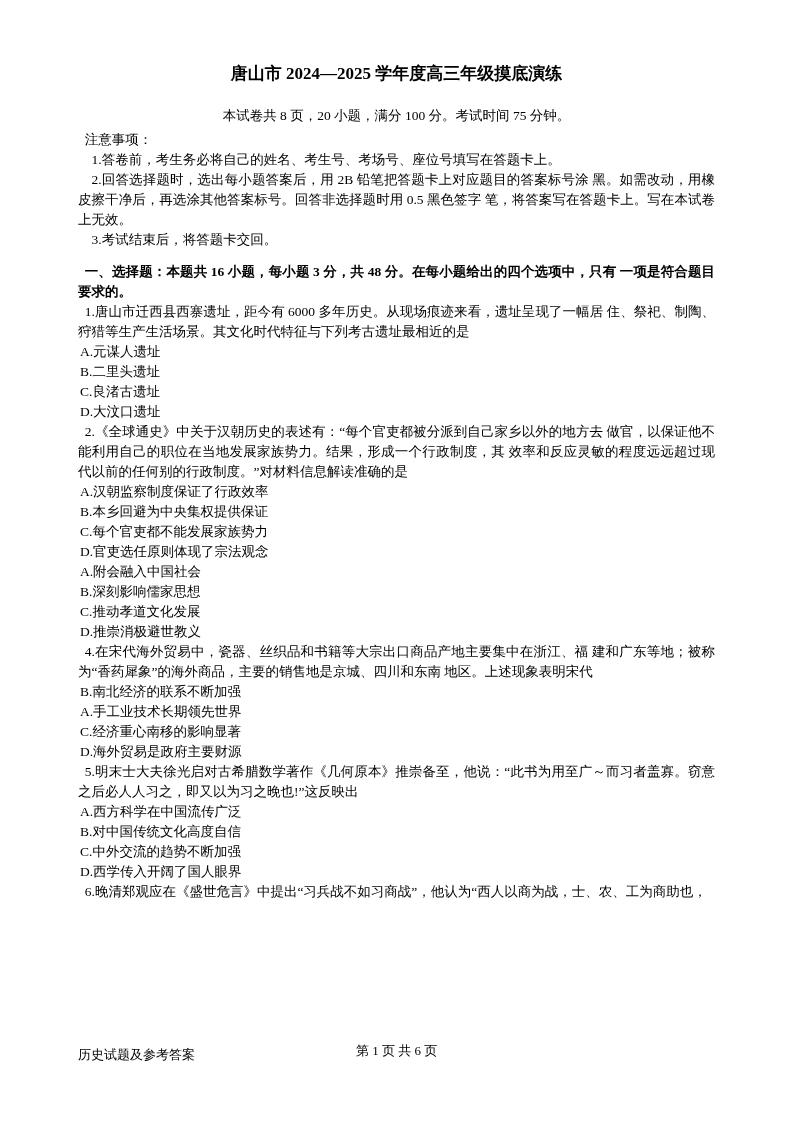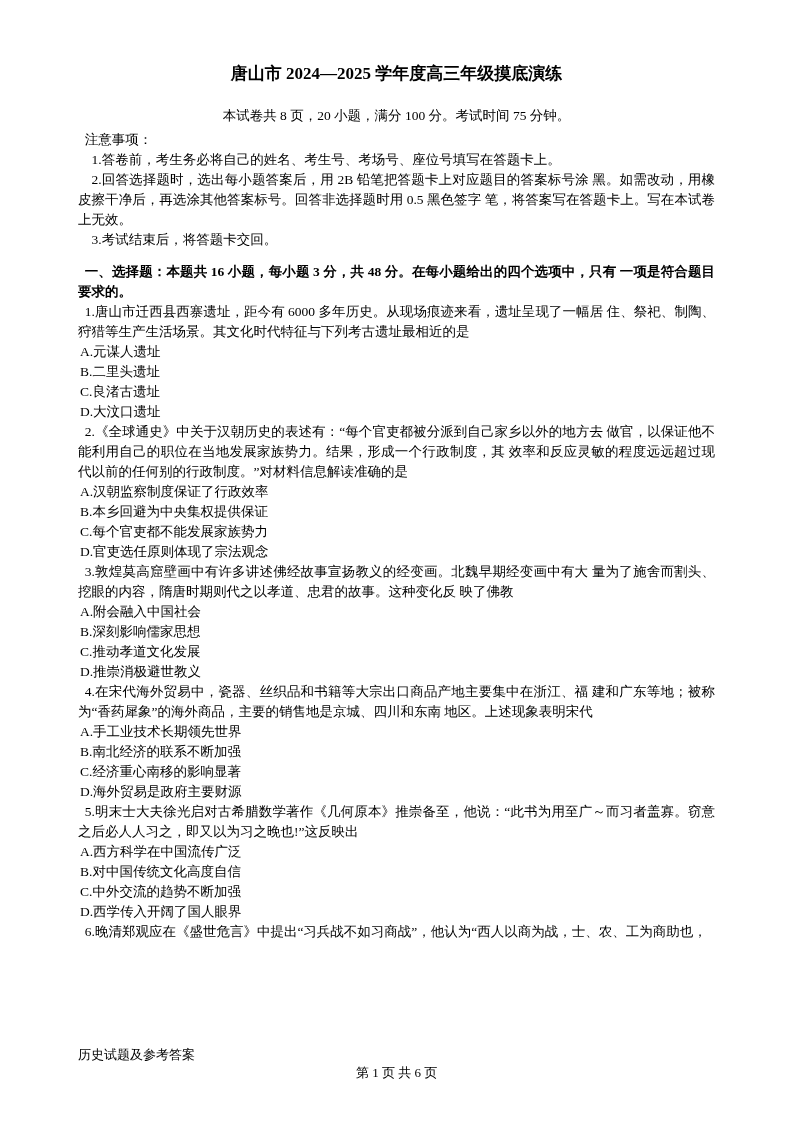--- a/index.html
+++ b/index.html
@@ -33,21 +33,21 @@
   .notice-head { text-indent: 0.5em; }
   .notice { text-indent: 1em; }
   .section-head { font-weight: bold; text-indent: 0.5em; margin-top: 12px; }
   .stem { text-indent: 0.5em; }
   .option { text-indent: 2px; }
   .footer {
     position: absolute; left: 0; top: 1042px; width: 793px;
     font-size: 13px; line-height: 18px;
   }
   .footer .footer-left { position: absolute; left: 78px; top: 4px; }
-  .footer .footer-center { display: block; width: 100%; text-align: center; margin-top: 22px; }
+  .footer .footer-center { display: block; width: 100%; text-align: center; }
 </style>
 </head>
 <body>
 
 <div class="sheet">
 
   <div class="title">唐山市 2024—2025 学年度高三年级摸底演练</div>
   <p class="line exam-info">本试卷共 8 页，20 小题，满分 100 分。考试时间 75 分钟。</p>
 
   <p class="line notice-head">注意事项：</p>
@@ -67,31 +67,30 @@
 
   <div class="question">
     <p class="line stem">2.《全球通史》中关于汉朝历史的表述有：“每个官吏都被分派到自己家乡以外的地方去 做官，以保证他不能利用自己的职位在当地发展家族势力。结果，形成一个行政制度，其 效率和反应灵敏的程度远远超过现代以前的任何别的行政制度。”对材料信息解读准确的是</p>
     <p class="line option">A.汉朝监察制度保证了行政效率</p>
     <p class="line option">B.本乡回避为中央集权提供保证</p>
     <p class="line option">C.每个官吏都不能发展家族势力</p>
     <p class="line option">D.官吏选任原则体现了宗法观念</p>
   </div>
 
   <div class="question">
-    <p class="line stem">3.敦煌莫高窟壁画中有许多讲述佛经故事宣扬教义的经变画。北魏早期经变画中有大 量为了施舍而割头、挖眼的内容，隋唐时期则代之以孝道、忠君的故事。这种变化反 映了佛教</p>
     <p class="line option">A.附会融入中国社会</p>
     <p class="line option">B.深刻影响儒家思想</p>
     <p class="line option">C.推动孝道文化发展</p>
     <p class="line option">D.推崇消极避世教义</p>
   </div>
 
   <div class="question">
     <p class="line stem">4.在宋代海外贸易中，瓷器、丝织品和书籍等大宗出口商品产地主要集中在浙江、福 建和广东等地；被称为“香药犀象”的海外商品，主要的销售地是京城、四川和东南 地区。上述现象表明宋代</p>
+    <p class="line option">B.南北经济的联系不断加强</p>
     <p class="line option">A.手工业技术长期领先世界</p>
-    <p class="line option">B.南北经济的联系不断加强</p>
     <p class="line option">C.经济重心南移的影响显著</p>
     <p class="line option">D.海外贸易是政府主要财源</p>
   </div>
 
   <div class="question">
     <p class="line stem">5.明末士大夫徐光启对古希腊数学著作《几何原本》推崇备至，他说：“此书为用至广～而习者盖寡。窃意之后必人人习之，即又以为习之晚也!”这反映出</p>
     <p class="line option">A.西方科学在中国流传广泛</p>
     <p class="line option">B.对中国传统文化高度自信</p>
     <p class="line option">C.中外交流的趋势不断加强</p>
     <p class="line option">D.西学传入开阔了国人眼界</p>

